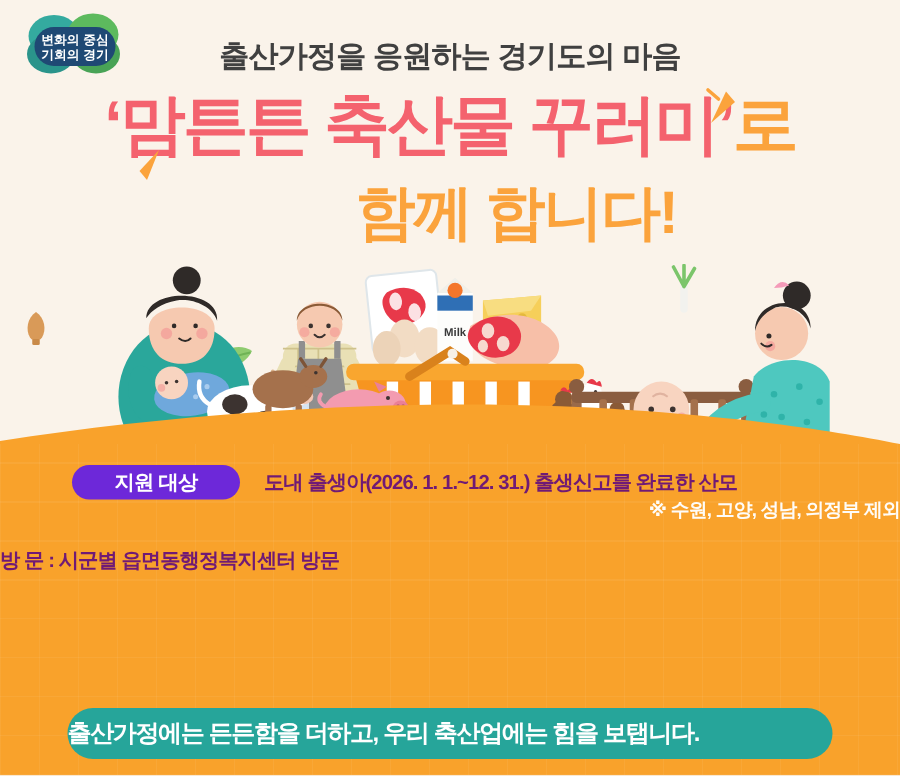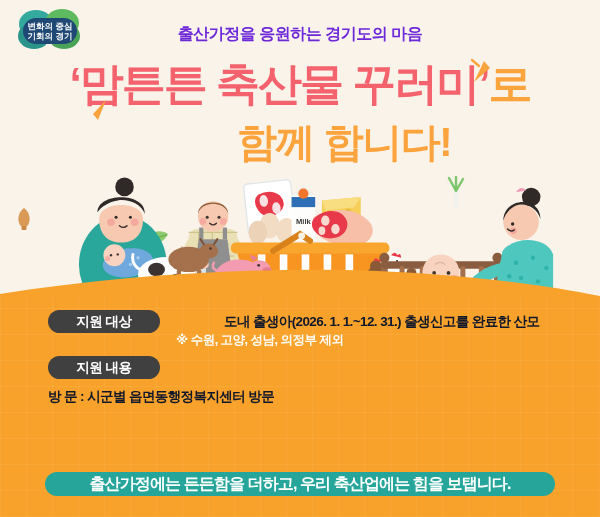--- a/index.html
+++ b/index.html
@@ -13,21 +13,21 @@
   
   .top-area{position:absolute;left:0;top:0;width:547px;height:300px;background:#faf3ea;overflow:hidden;}
 
   
   .logo{position:absolute;left:14px;top:8px;width:72px;height:44px;}
   .logo svg{display:block;}
 
   
   .kicker{
     position:absolute;left:0;top:24px;width:600px;text-align:center;
-    font-size:16px;font-weight:700;color:#6d28d9;letter-spacing:-0.5px;
+    font-size:20px;font-weight:700;color:#404040;letter-spacing:-0.5px;
     white-space:nowrap;
   }
   .title1{
     position:absolute;left:0;top:62px;width:600px;text-align:center;
     font-size:44px;font-weight:800;color:#f4626e;letter-spacing:-2px;
     white-space:nowrap;line-height:1;
   }
   .title1 .ro{color:#fba33c;}
   .title2{
     position:absolute;left:0;top:122px;width:600px;text-align:center;
@@ -60,39 +60,39 @@
     background-image:
       repeating-linear-gradient(0deg, rgba(255,255,255,.055) 0 1px, transparent 1px 26px),
       repeating-linear-gradient(90deg, rgba(255,255,255,.055) 0 1px, transparent 1px 26px);
     pointer-events:none;
   }
 
   .info-rows{position:absolute;left:0;top:14px;width:600px;}
   .row{position:relative;display:flex;align-items:flex-start;margin-bottom:6px;}
   .badge{
     flex:0 0 auto;width:112px;height:23px;margin-left:48px;margin-right:16px;
-    background:#404040;border-radius:12px;color:#ffffff;
+    background:#6d28d9;border-radius:12px;color:#ffffff;
     font-size:13.5px;font-weight:800;letter-spacing:-0.5px;
     display:flex;align-items:center;justify-content:center;
   }
   .rowtext{flex:1 1 auto;padding-top:2px;}
   .rowtext .line{
-    color:#0f172a;font-size:13.5px;font-weight:800;letter-spacing:-0.6px;
-    line-height:19px;white-space:nowrap;margin-left:48px;
+    color:#701a75;font-size:13.5px;font-weight:800;letter-spacing:-0.6px;
+    line-height:19px;white-space:nowrap;
   }
   .rowtext .note{
     color:#ffffff;font-size:12.5px;font-weight:700;letter-spacing:-0.5px;
-    line-height:19px;white-space:nowrap;opacity:.97;
+    line-height:19px;white-space:nowrap;opacity:.97;text-align:right;
   }
 
   
   .banner{
-    position:absolute;left:45px;top:472px;width:510px;height:24px;
+    position:absolute;left:45px;top:472px;width:510px;height:34px;
     background:#26a59a;border-radius:17px;
-    display:flex;align-items:center;justify-content:center;
+    display:flex;align-items:center;justify-content:flex-start;
   }
   .banner span{
     color:#ffffff;font-size:16px;font-weight:800;letter-spacing:-0.9px;white-space:nowrap;
   }
 </style>
 </head>
 <body>
 
 <div class="poster">
 
@@ -382,21 +382,20 @@
 
       <div class="row">
         <div class="badge">지원 대상</div>
         <div class="rowtext">
           <div class="line">도내 출생아(2026. 1. 1.~12. 31.) 출생신고를 완료한 산모</div>
           <div class="note">※ 수원, 고양, 성남, 의정부 제외</div>
         </div>
       </div>
 
       <div class="row">
-        <div class="badge">지원 내용</div>
       </div>
 
       <div class="row">
         <div class="rowtext">
           <div class="line">방    문 : 시군별 읍면동행정복지센터 방문</div>
         </div>
       </div>
     </div>
   </div>
 

